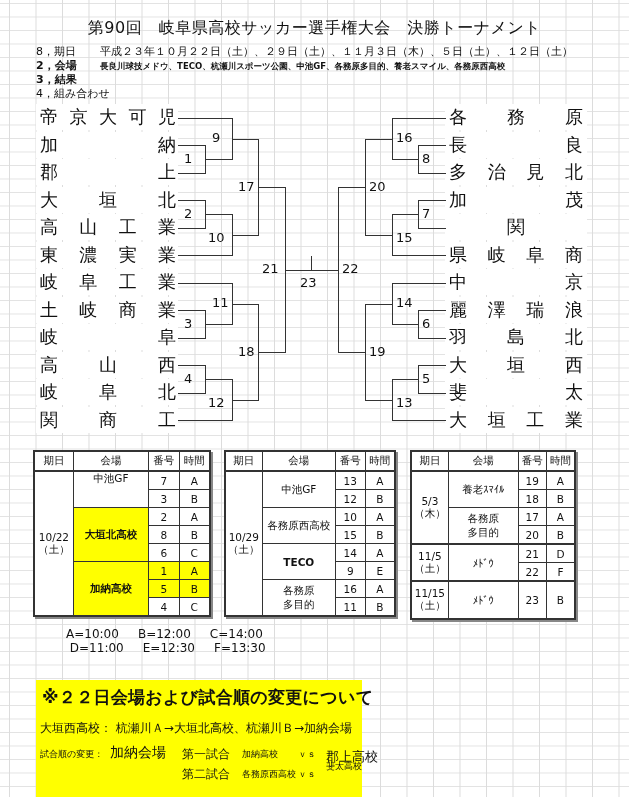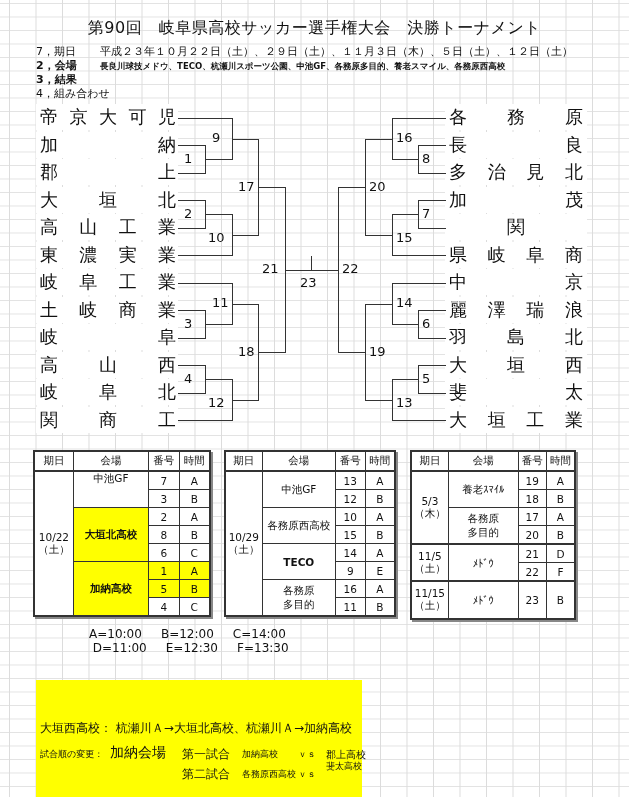--- a/index.html
+++ b/index.html
@@ -26,32 +26,32 @@
   .ln{position:absolute;background:#333;}
   .h{height:1px;}
   .v{width:1px;}
   .num{position:absolute;font-size:13px;line-height:14px;}
   table.sched{position:absolute;border-collapse:collapse;background:#fff;font-size:10.5px;border:2px solid #333;box-shadow:2px 2px 0 #888;}
   table.sched th{font-weight:normal;border:1px solid #333;border-bottom:2px solid #333;height:18px;padding:0;text-align:center;}
   table.sched td{border:1px solid #333;height:17px;padding:0;text-align:center;}
   table.sched td.venue{font-size:10.5px;}
   table.sched td.bold{font-weight:bold;}
   .yl{background:#ffff00;}
-  .times{font-size:12px;line-height:12px;white-space:pre;margin-left:23px;}
+  .times{font-size:12px;line-height:12px;white-space:pre;}
   .notice{left:36px;top:680px;width:326px;height:117px;background:#ffff00;}
   .notice-head{position:absolute;left:6px;top:6px;font-size:17px;font-weight:bold;white-space:nowrap;letter-spacing:0.3px;}
   .notice-line{position:absolute;white-space:nowrap;}
 </style>
 </head>
 <body>
 
 <div class="abs title">第90回　岐阜県高校サッカー選手権大会　決勝トーナメント</div>
 
 <div class="abs info" style="top:45px;">
-  <span class="lbl">7，期日</span><span>平成２３年１０月２２日（土）、２９日（土）、１１月３日（木）、５日（土）、１２日（土）</span>
+  <span class="lbl">8，期日</span><span>平成２３年１０月２２日（土）、２９日（土）、１１月３日（木）、５日（土）、１２日（土）</span>
 </div>
 <div class="abs info" style="top:59px;font-weight:bold;">
   <span class="lbl">2，会場</span><span class="small">長良川球技メドウ、TECO、杭瀬川スポーツ公園、中池GF、各務原多目的、養老スマイル、各務原西高校</span>
 </div>
 <div class="abs info" style="top:73px;font-weight:bold;">
   <span class="lbl">3，結果</span>
 </div>
 <div class="abs info" style="top:87px;">
   <span class="lbl" style="width:auto">4，組み合わせ</span>
 </div>
@@ -409,27 +409,28 @@
     <td style="border-top:2px solid #333">23</td>
     <td style="border-top:2px solid #333">B</td>
   </tr>
 </tbody>
   </table>
 
 <div class="abs times" style="left:66px;top:628px;">A=10:00     B=12:00     C=14:00</div>
 <div class="abs times" style="left:66px;top:642px;"> D=11:00     E=12:30     F=13:30</div>
 
 <div class="abs notice">
+  <div class="notice-head">※２２日会場および試合順の変更について</div>
   <div class="notice-line" style="left:4px;top:40px;font-size:12px;">
     <span>大垣西高校：</span>
-    <span>杭瀬川Ａ→大垣北高校、杭瀬川Ａ→加納高校</span>
+    <span>杭瀬川Ａ→大垣北高校、杭瀬川Ｂ→加納会場</span>
   </div>
   <div class="notice-line" style="left:4px;top:68px;font-size:9px;">試合順の変更：</div>
   <div class="notice-line" style="left:74px;top:64px;font-size:14px;">加納会場</div>
   <div class="notice-line" style="left:146px;top:66px;font-size:12px;">第一試合</div>
   <div class="notice-line" style="left:206px;top:68px;font-size:9px;">加納高校</div>
   <div class="notice-line" style="left:262px;top:68px;font-size:9px;">ｖｓ</div>
-  <div class="notice-line" style="left:290px;top:68px;font-size:10px;">郡上高校</div>
+  <div class="notice-line" style="left:290px;top:68px;font-size:13px;">郡上高校</div>
   <div class="notice-line" style="left:146px;top:86px;font-size:12px;">第二試合</div>
   <div class="notice-line" style="left:206px;top:88px;font-size:9px;">各務原西高校</div>
   <div class="notice-line" style="left:262px;top:88px;font-size:9px;">ｖｓ</div>
   <div class="notice-line" style="left:290px;top:80px;font-size:9px;">斐太高校</div>
 </div>
 
 </body></html>

